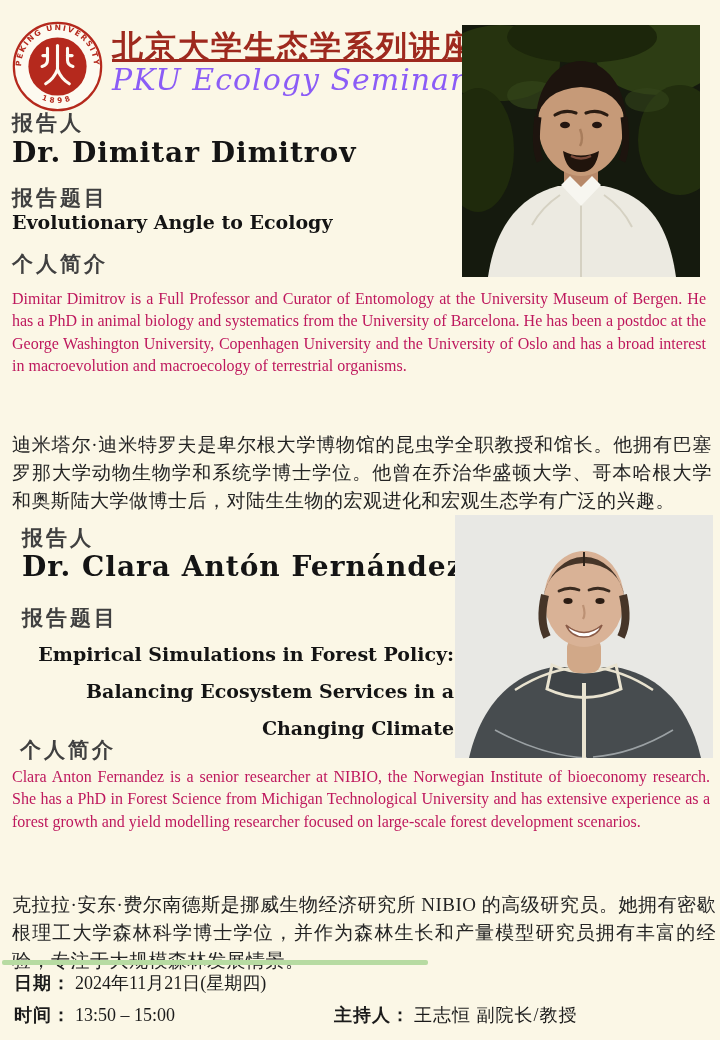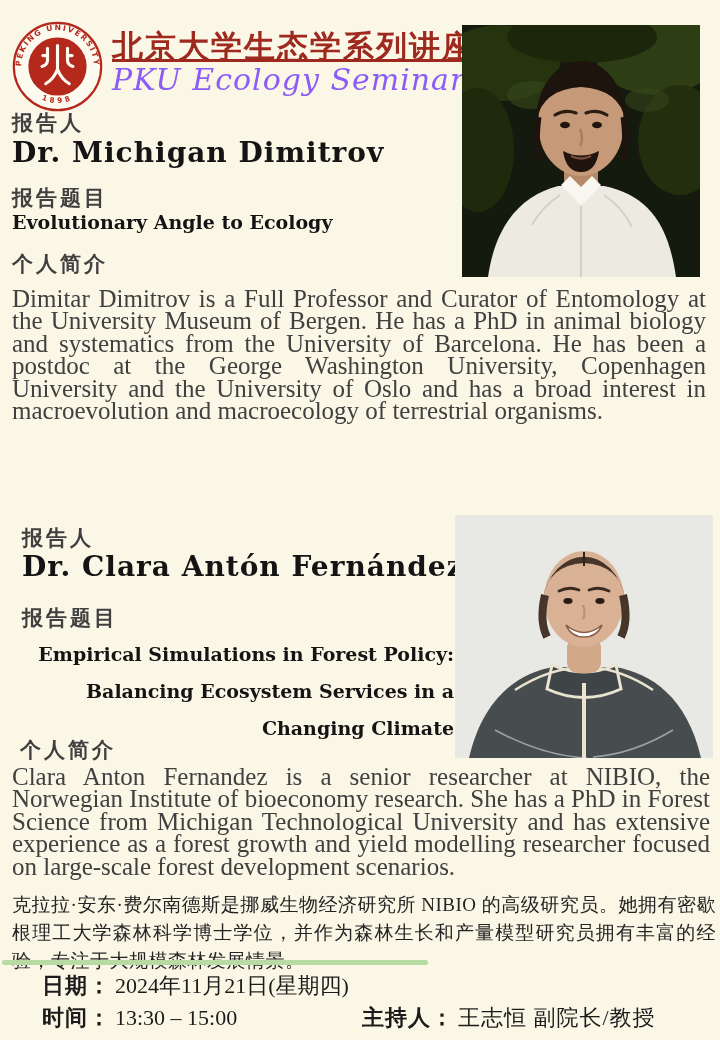--- a/index.html
+++ b/index.html
@@ -22,32 +22,32 @@
   .lbl-t2{left:22px;top:604px;}
   .lbl-b2{left:20px;top:736px;}
   
   .name{font-family:"DejaVu Serif",serif;font-weight:bold;font-size:28px;letter-spacing:1px;color:#141414;white-space:nowrap;}
   .name1{left:12px;top:136px;}
   .name2{left:22px;top:550px;}
   .talk{font-family:"DejaVu Serif",serif;font-weight:bold;font-size:19px;color:#141414;}
   .talk1{left:12px;top:211px;}
   .talk2{left:22px;top:636px;width:432px;line-height:37px;text-align:right;}
   
-  .bio-en{font-size:25px;line-height:22.4px;text-align:justify;color:#404040;}
+  .bio-en{font-size:16px;line-height:22.4px;text-align:justify;color:#be185d;}
   .bio-en1{left:12px;top:288px;width:694px;}
   .bio-en2{left:12px;top:766px;width:698px;}
   .bio-zh{font-size:19px;line-height:28px;letter-spacing:0.5px;color:#242424;text-align:justify;}
   .bio-zh1{left:12px;top:431px;width:700px;}
   .bio-zh2{left:12px;top:891px;width:704px;}
   
   .photo1{left:462px;top:25px;width:238px;height:252px;}
   .photo2{left:455px;top:515px;width:258px;height:243px;}
   
   .divider{left:2px;top:960px;width:426px;height:5px;background:#B7DBA2;border-radius:2px;}
-  .frow{font-size:22px;color:#1b1b1b;white-space:nowrap;margin-left:28px;}
+  .frow{font-size:18px;color:#1b1b1b;white-space:nowrap;}
   .flabel{font-weight:bold;}
   .f-date{left:14px;top:971px;}
   .f-time{left:14px;top:1003px;}
   .f-loc{left:334px;top:971px;letter-spacing:1px;}
   .f-host{left:334px;top:1003px;letter-spacing:1px;}
   .f-loc .flabel{margin-right:14px;letter-spacing:2px;}
   .f-date .flabel,.f-time .flabel,.f-host .flabel{margin-right:4px;letter-spacing:1px;}
 </style>
 </head>
 <body>
@@ -76,25 +76,26 @@
       <path d="M 50 47 v 9"></path>
       <path d="M 50 53 c -3 8 -8 13 -13 16"></path>
       <path d="M 50 53 c 3 8 8 13 13 16"></path>
     </g>
   </svg>
 
   <div class="abs title-zh">北京大学生态学系列讲座</div>
   <div class="abs title-en">PKU Ecology Seminar</div>
 
   <div class="abs label lbl-s1">报告人</div>
-  <div class="abs name name1">Dr. Michigan Dimitrov</div>
+  <div class="abs name name1">Dr. Dimitar Dimitrov</div>
   <div class="abs label lbl-t1">报告题目</div>
   <div class="abs talk talk1">Evolutionary Angle to Ecology</div>
   <div class="abs label lbl-b1">个人简介</div>
   <div class="abs bio-en bio-en1">Dimitar Dimitrov is a Full Professor and Curator of Entomology at the University Museum of Bergen. He has a PhD in animal biology and systematics from the University of Barcelona. He has been a postdoc at the George Washington University, Copenhagen University and the University of Oslo and has a broad interest in macroevolution and macroecology of terrestrial organisms.</div>
+  <div class="abs bio-zh bio-zh1">迪米塔尔·迪米特罗夫是卑尔根大学博物馆的昆虫学全职教授和馆长。他拥有巴塞罗那大学动物生物学和系统学博士学位。他曾在乔治华盛顿大学、哥本哈根大学和奥斯陆大学做博士后，对陆生生物的宏观进化和宏观生态学有广泛的兴趣。</div>
 
   <svg class="abs photo1" viewBox="0 0 238 252" preserveAspectRatio="none" aria-hidden="true">
     <rect width="238" height="252" fill="#151a0e"></rect>
     <g>
       <ellipse cx="38" cy="38" rx="60" ry="38" fill="#26330f"></ellipse>
       <ellipse cx="195" cy="28" rx="62" ry="42" fill="#2d3d14"></ellipse>
       <ellipse cx="120" cy="12" rx="75" ry="26" fill="#1c260b"></ellipse>
       <ellipse cx="218" cy="115" rx="42" ry="55" fill="#222e0e"></ellipse>
       <ellipse cx="16" cy="125" rx="36" ry="62" fill="#1f2a0c"></ellipse>
       <ellipse cx="70" cy="70" rx="25" ry="14" fill="#33451a" opacity="0.7"></ellipse>
@@ -142,19 +143,19 @@
     <path d="M 128 90 q 3 9 0 14" stroke="#BC9174" stroke-width="2.2" fill="none"></path>
     <path d="M 111 110 q 18 15 36 0 q -5 12 -18 12 q -13 0 -18 -12 z" fill="#FFFFFF" stroke="#8A5B47" stroke-width="1.6"></path>
   </svg>
 
   <div class="abs divider"></div>
 
   <div class="abs frow f-date">
     <span class="flabel">日期：</span><span>2024年11月21日(星期四)</span>
   </div>
   <div class="abs frow f-time">
-    <span class="flabel">时间：</span><span>13:30 – 15:00</span>
+    <span class="flabel">时间：</span><span>13:50 – 15:00</span>
   </div>
   <div class="abs frow f-host">
     <span class="flabel">主持人：</span><span>王志恒 副院长/教授</span>
   </div>
 
 </div>
 
 </body></html>

